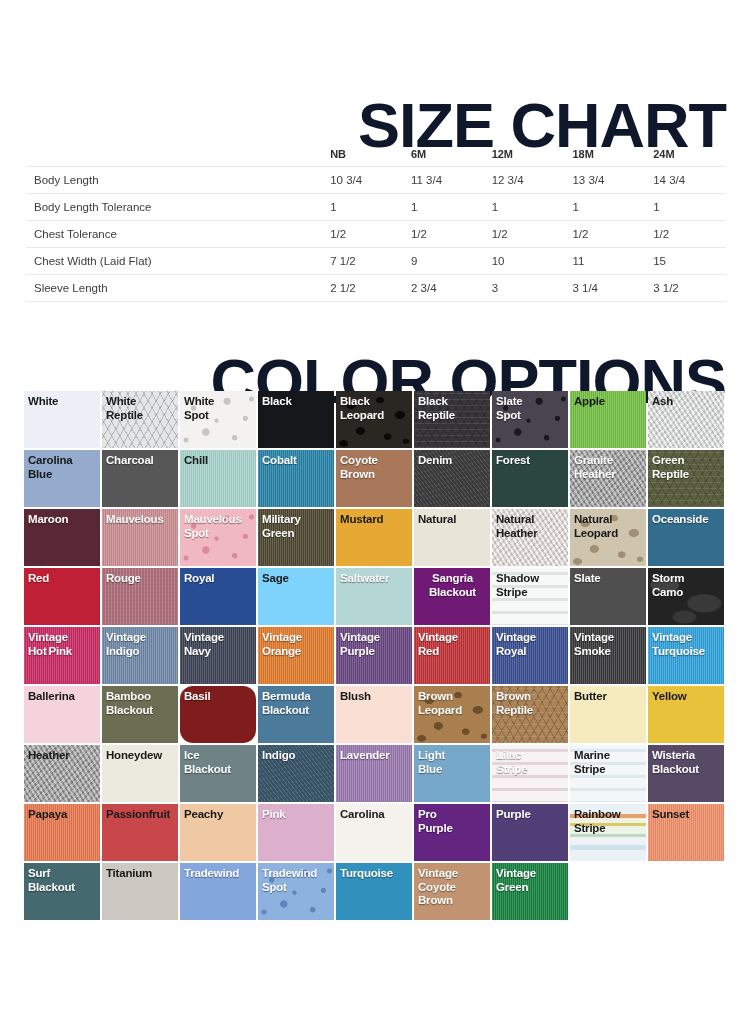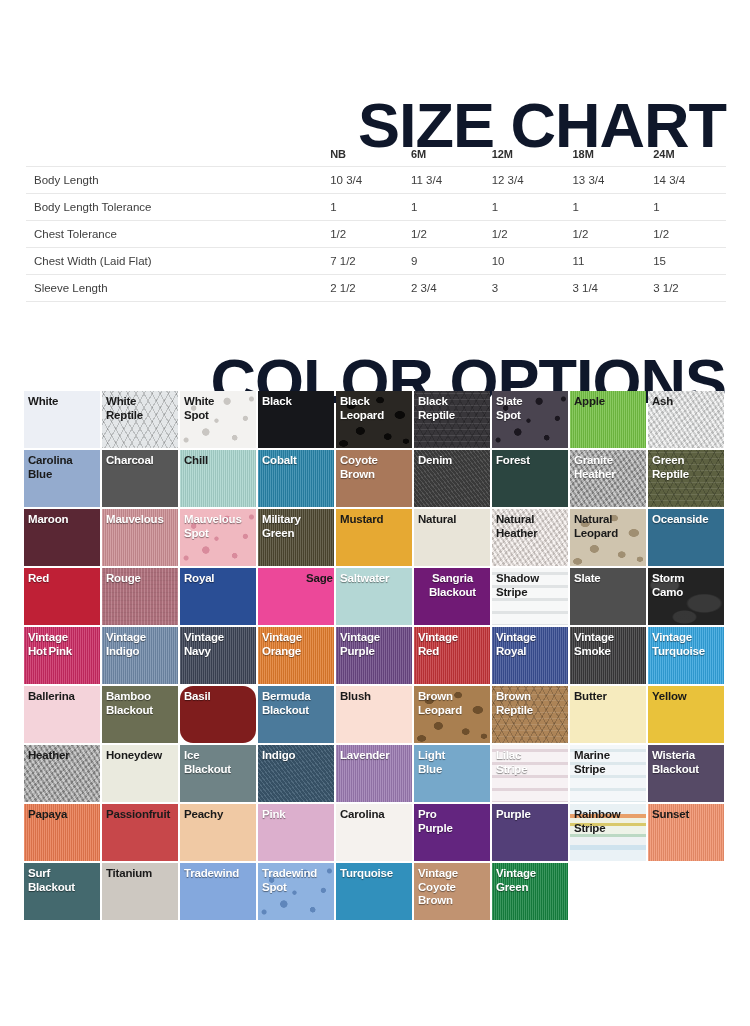--- a/index.html
+++ b/index.html
@@ -310,21 +310,21 @@
       </div>
       <div class="swatch dark" style="background: rgb(191, 32, 54);">
         <span class="sw-label">Red</span>
       </div>
       <div class="swatch dark tex-slub" style="background: rgb(179, 115, 127);">
         <span class="sw-label">Rouge</span>
       </div>
       <div class="swatch dark" style="background: rgb(42, 78, 149);">
         <span class="sw-label">Royal</span>
       </div>
-      <div class="swatch light" style="background: #ec4899; padding-left: 44px;">
+      <div class="swatch light" style="background: #7dd3fc;">
         <span class="sw-label">Sage</span>
       </div>
       <div class="swatch dark" style="background: rgb(180, 215, 213);">
         <span class="sw-label">Saltwater</span>
       </div>
       <div class="swatch dark" style="background: #701a75; text-align: center;">
         <span class="sw-label">Sangria
 Blackout</span>
       </div>
       <div class="swatch light tex-stripe" style="background: rgb(242, 243, 243); --s1: #f7f8f8; --s2: #e0e3e4;">

